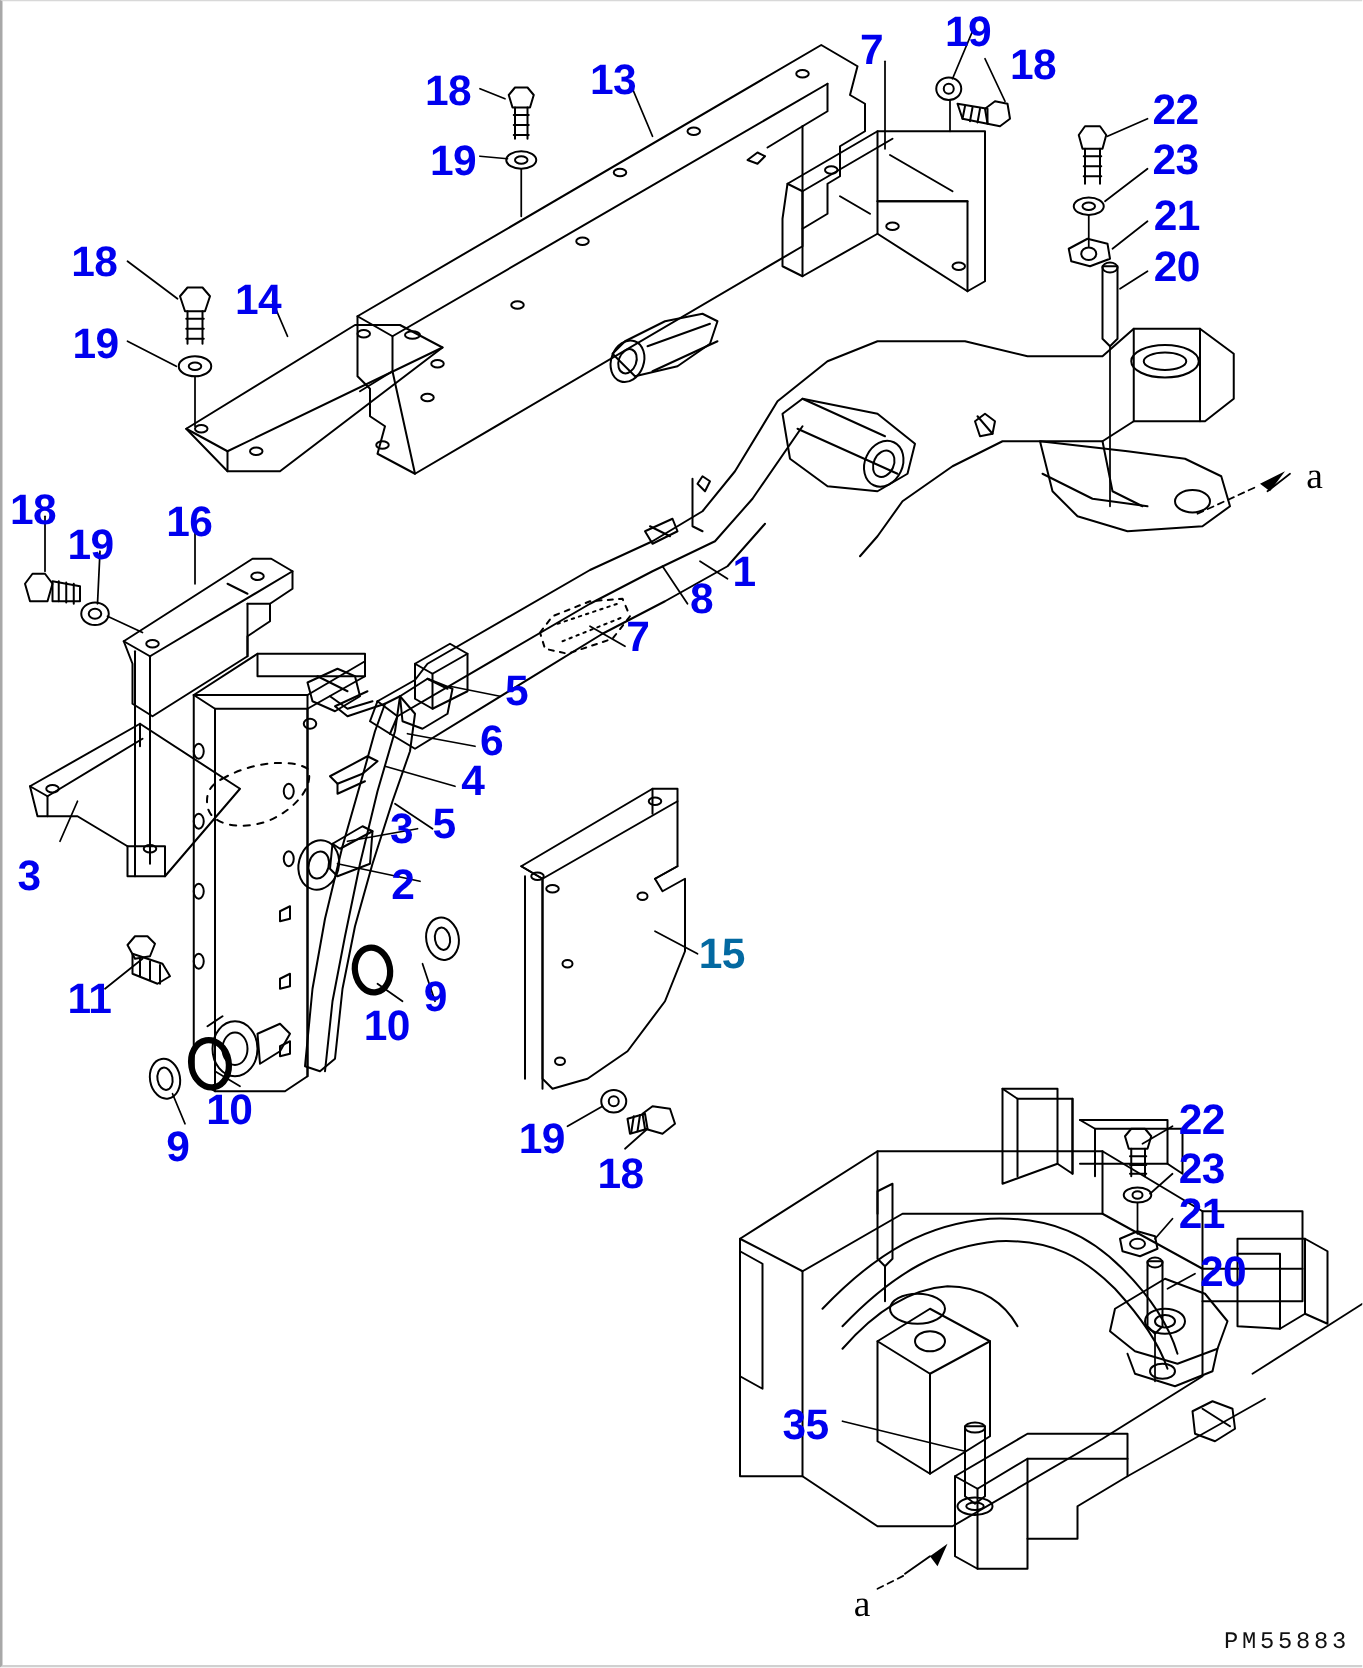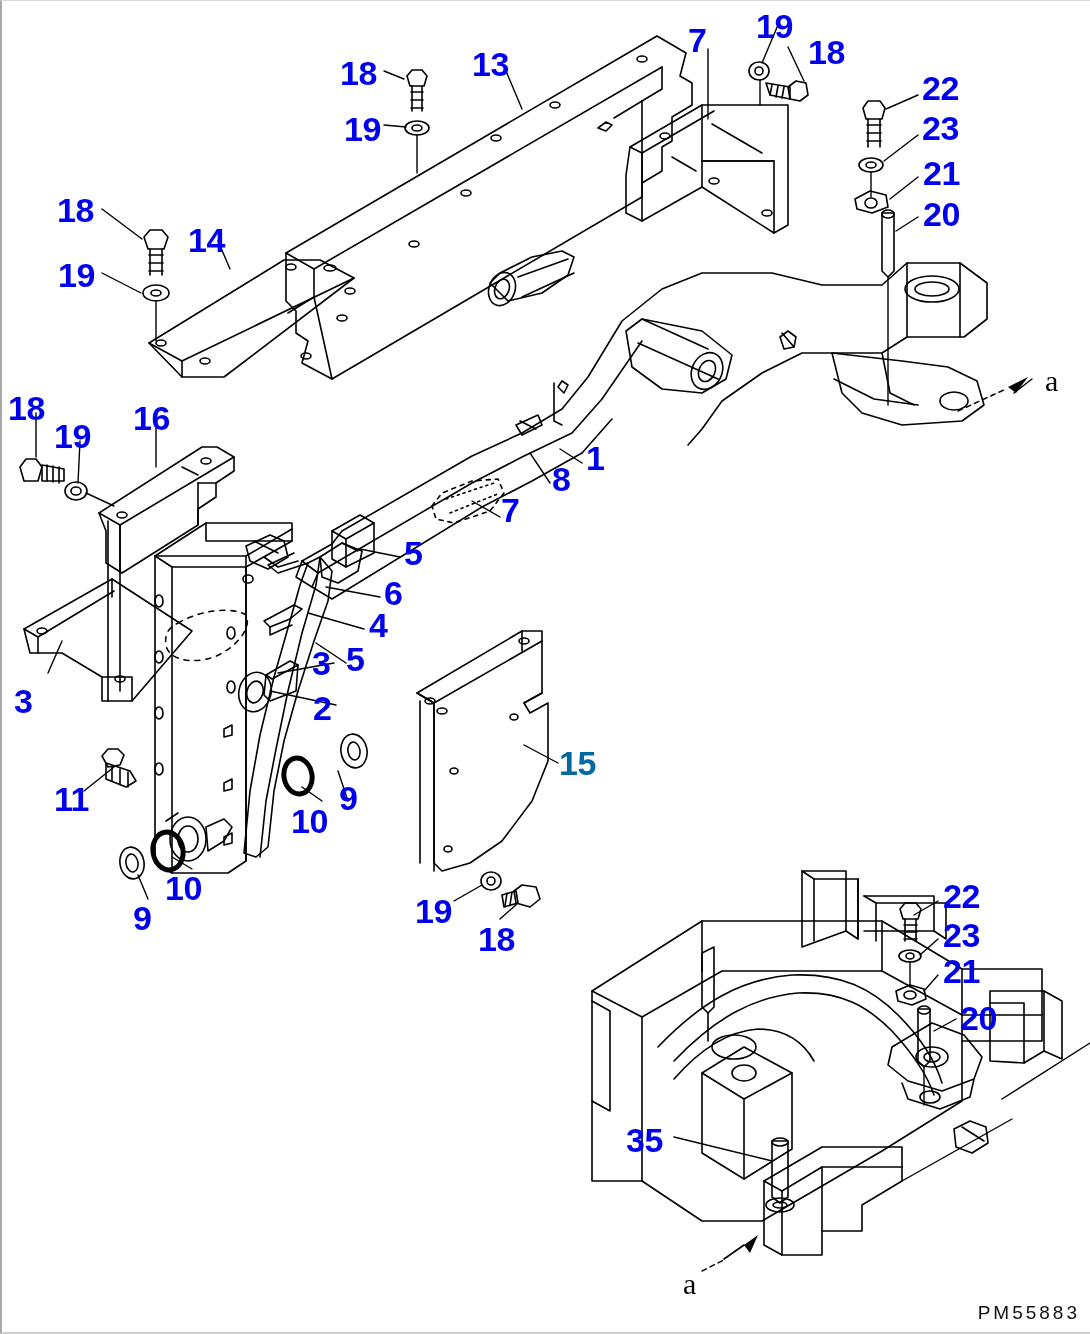--- a/index.html
+++ b/index.html
@@ -42,21 +42,21 @@
     font-family: "Liberation Serif", serif;
     font-size: 30px;
     line-height: 1;
     white-space: nowrap;
   }
   .drawing-no {
     position: absolute;
     right: 10px;
     bottom: 8px;
     color: #111111;
-    font-family: Liberation Sans, sans-serif;
+    font-family: Liberation Mono, monospace;
     font-size: 19px;
     letter-spacing: 3px;
     white-space: nowrap;
   }
 </style>
 </head>
 <body>
 
 <div id="page">
 

